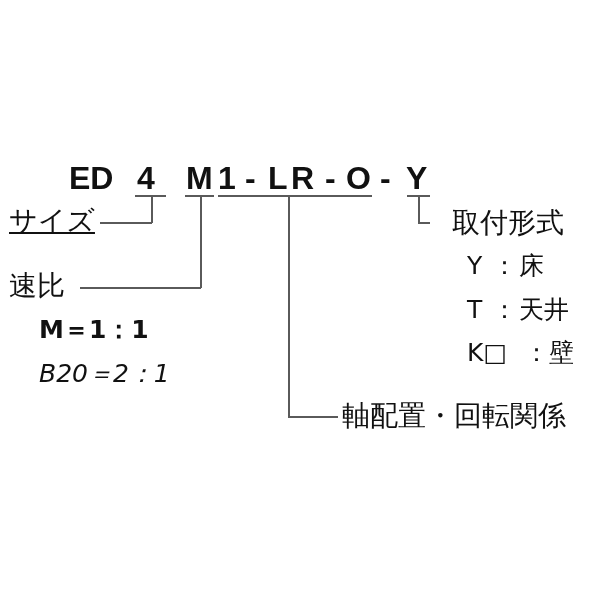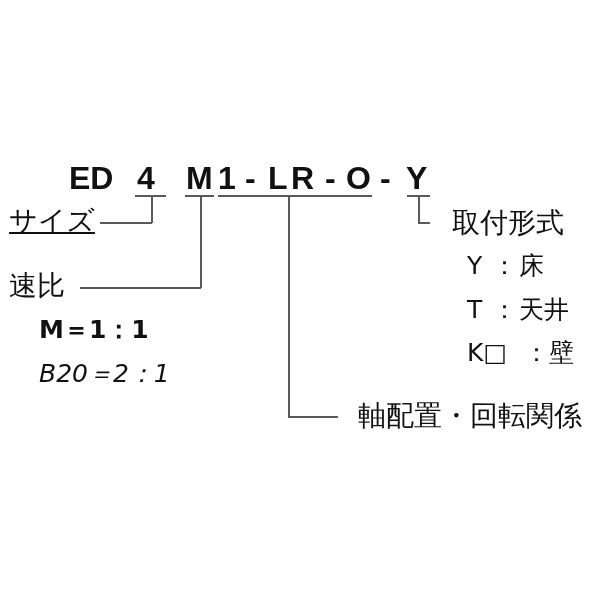--- a/index.html
+++ b/index.html
@@ -62,13 +62,13 @@
   <span class="abs opt" style="left:467px; top:296px;">T</span>
   <span class="abs opt" style="left:492px; top:296px;">：</span>
   <span class="abs opt" style="left:519px; top:296px;">天井</span>
 </div>
 <div>
   <span class="abs opt" style="left:467px; top:339px;">K□</span>
   <span class="abs opt" style="left:524px; top:339px;">：</span>
   <span class="abs opt" style="left:549px; top:339px;">壁</span>
 </div>
 
-<span class="abs lbl" style="left:342px; top:401px;margin-left:16px;">軸配置・回転関係</span>
+<span class="abs lbl" style="left:342px; top:401px;">軸配置・回転関係</span>
 
 </body></html>

